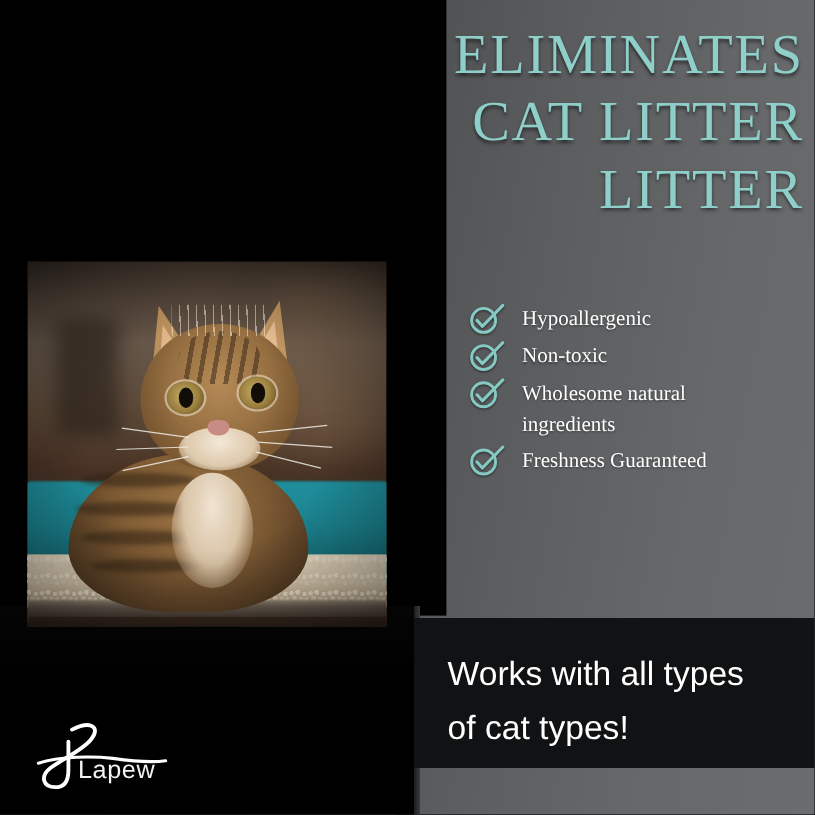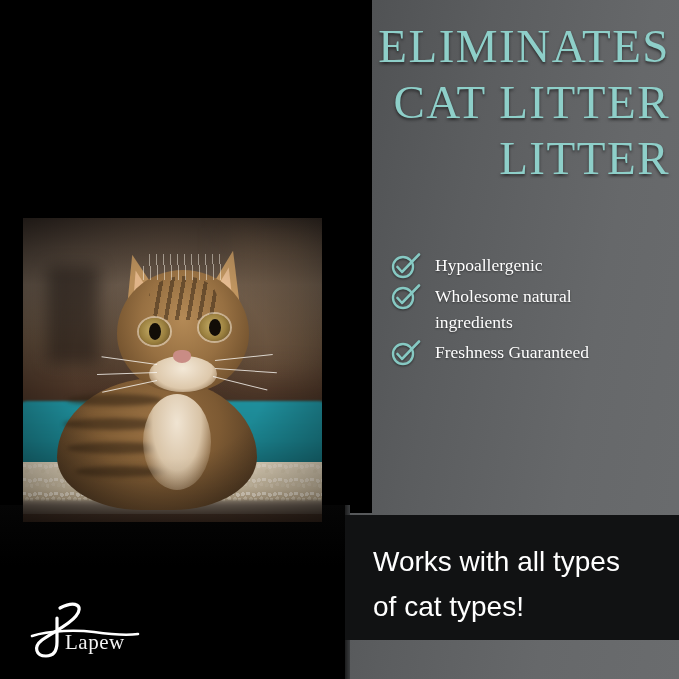--- a/index.html
+++ b/index.html
@@ -70,21 +70,21 @@
   .callout-text span{display:block;white-space:nowrap;}
 
   
   .logo{
     position:absolute;left:20px;top:600px;width:180px;height:62px;
   }
   .logo svg{position:absolute;left:0;top:0;}
   .logo-word{
     position:absolute;left:45px;top:30px;
     color:#f2f2f2;font-size:21px;letter-spacing:.5px;
-    font-family:Liberation Serif, serif;
+    font-family:Liberation Sans, sans-serif;
   }
 
   
   .photo{
     position:absolute;left:23px;top:218px;width:299px;height:304px;
     overflow:hidden;background:#1c1410;
   }
   .ph-bg{
     position:absolute;inset:0;
     background:
@@ -266,20 +266,29 @@
     <div class="bullet">
       <span class="check-icon">
         <svg width="30" height="26" viewBox="0 0 30 26">
           <circle cx="12" cy="14" r="10" fill="none" stroke="#86c9c3" stroke-width="2.4"></circle>
           <path d="M6.5 14 L11 19 L28 1.5" fill="none" stroke="#86c9c3" stroke-width="2.6" stroke-linecap="round" stroke-linejoin="round"></path>
         </svg>
       </span>
       <span class="bullet-label">Hypoallergenic</span>
     </div>
 
+    <div class="bullet">
+      <span class="check-icon">
+        <svg width="30" height="26" viewBox="0 0 30 26">
+          <circle cx="12" cy="14" r="10" fill="none" stroke="#86c9c3" stroke-width="2.4"></circle>
+          <path d="M6.5 14 L11 19 L28 1.5" fill="none" stroke="#86c9c3" stroke-width="2.6" stroke-linecap="round" stroke-linejoin="round"></path>
+        </svg>
+      </span>
+      <span class="bullet-label">Non-toxic</span>
+    </div>
 
     <div class="bullet">
       <span class="check-icon">
         <svg width="30" height="26" viewBox="0 0 30 26">
           <circle cx="12" cy="14" r="10" fill="none" stroke="#86c9c3" stroke-width="2.4"></circle>
           <path d="M6.5 14 L11 19 L28 1.5" fill="none" stroke="#86c9c3" stroke-width="2.6" stroke-linecap="round" stroke-linejoin="round"></path>
         </svg>
       </span>
       <span class="bullet-label" style="max-width:212px;display:inline-block;">Wholesome natural ingredients</span>
     </div>

